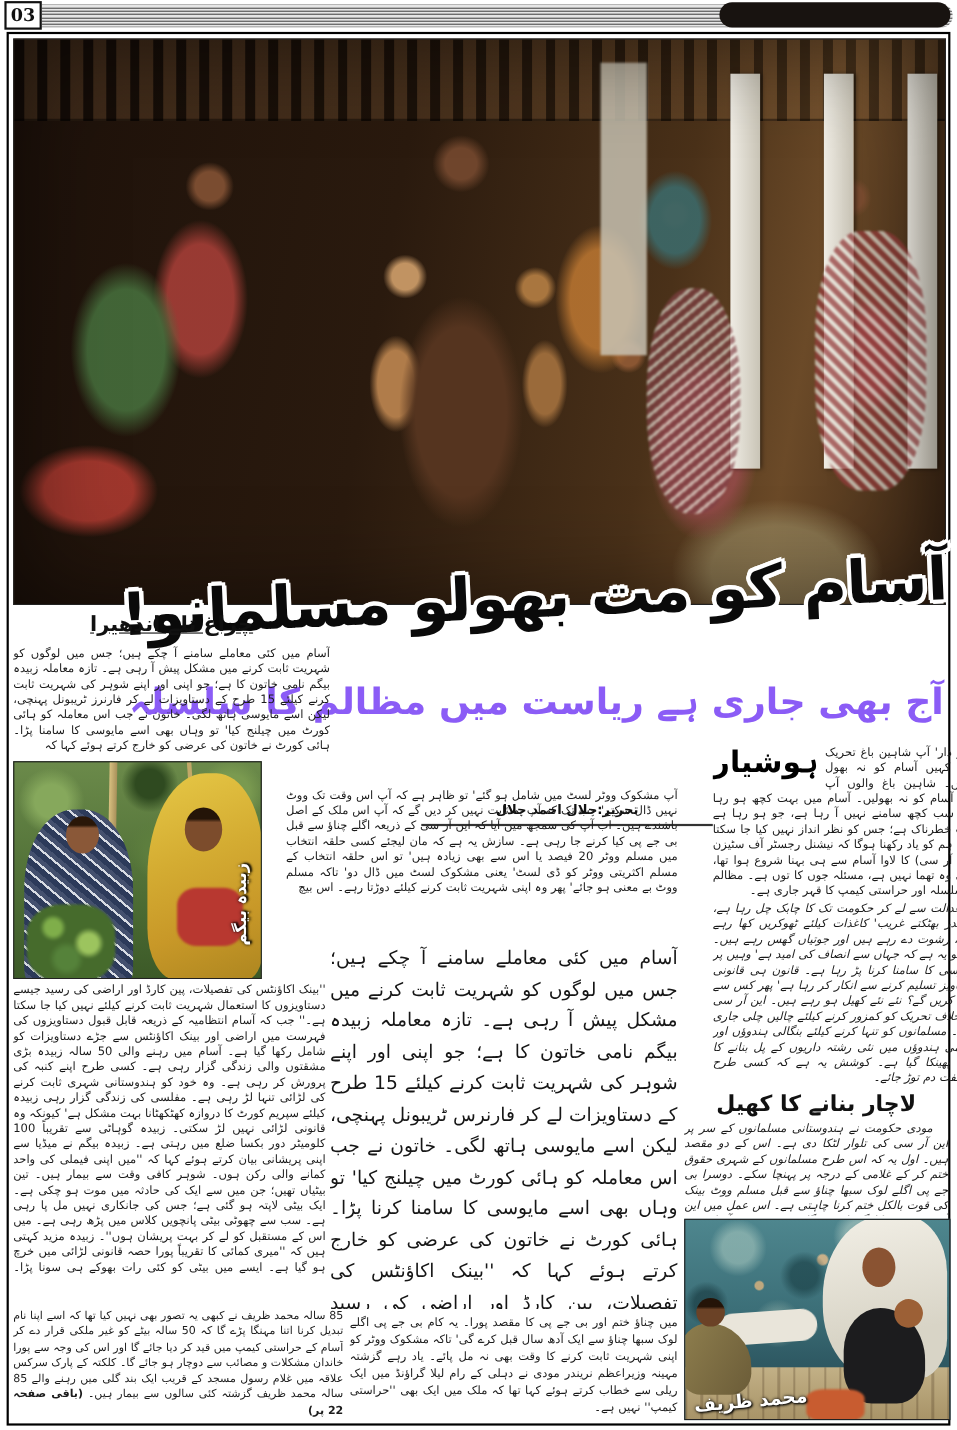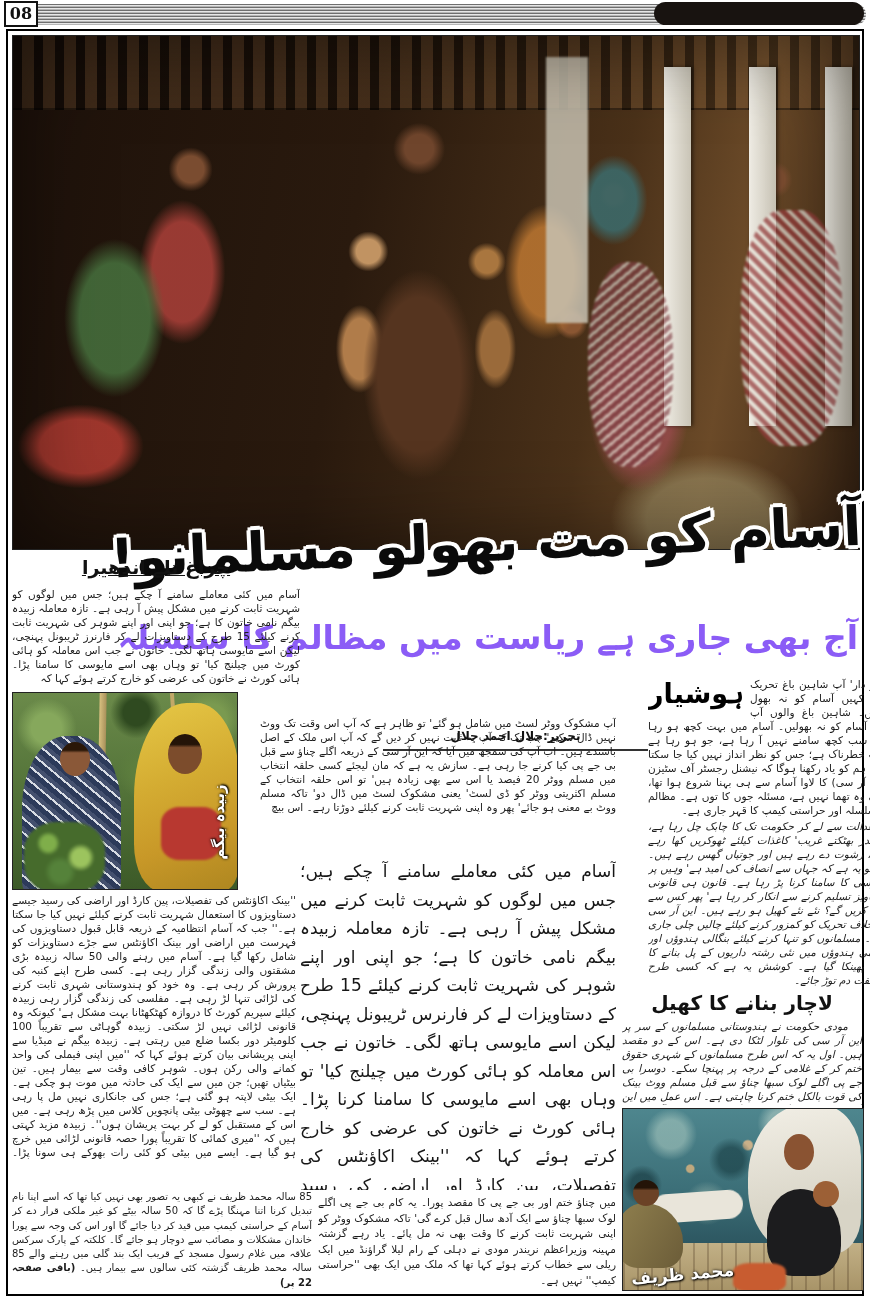--- a/index.html
+++ b/index.html
@@ -151,21 +151,21 @@
   .rh3{left:614px;top:960px;width:240px;height:26px;font-size:20px;}
   .rp3{left:614px;top:988px;width:240px;height:86px;}
 </style>
 </head>
 <body>
 
 <div class="page">
 
   <div class="masthead">
     <div class="mh-stripes"></div>
-    <div class="mh-num">08</div>
+    <div class="mh-num">03</div>
     <div class="mh-pill2"></div>
   </div>
 
   <div class="frame">
 
     <div class="photo photo-main">
       <div class="ph mp-roof"></div>
       <div class="ph mp-door"></div>
       <div class="ph mp-pillar mp-p1"></div>
       <div class="ph mp-pillar mp-p2"></div>

